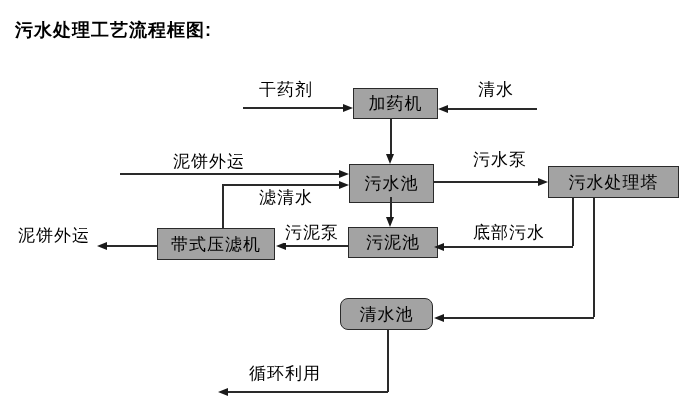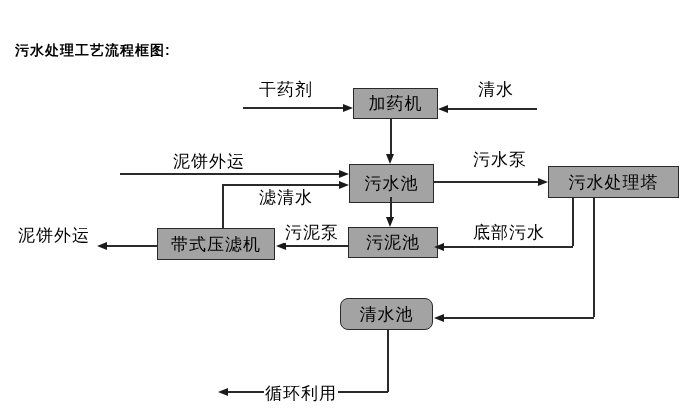--- a/index.html
+++ b/index.html
@@ -3,21 +3,21 @@
 <meta charset="utf-8">
 <style>
   html,body { margin:0; padding:0; background:#fff; }
   .canvas {
     position:relative; width:700px; height:420px; background:#ffffff;
     font-family:"Liberation Sans","DejaVu Sans",sans-serif; color:#000;
     overflow:hidden;
   }
   .doc-title {
     position:absolute; left:15px; top:18px;
-    font-size:14px; font-weight:bold; letter-spacing:1px; white-space:nowrap;margin-top:24px;
+    font-size:18px; font-weight:bold; letter-spacing:1px; white-space:nowrap;
   }
   .node {
     position:absolute; box-sizing:border-box;
     border:1.5px solid #2a2a2a; background:#a3a3a3;
     display:flex; align-items:center; justify-content:center;
     font-size:17px; letter-spacing:1px; white-space:nowrap;
   }
   .lbl {
     position:absolute; font-size:17px; letter-spacing:1px;
     white-space:nowrap; background:#ffffff; line-height:1.1; padding:0 1px;
@@ -83,15 +83,15 @@
   <div class="ah ah-left" style="left:276px; top:242px;"></div>
   <div class="lbl" style="left:284px; top:224px;">污泥泵</div>
 
   <div class="hline" style="left:107px; top:245px; width:50px;"></div>
   <div class="ah ah-left" style="left:97px; top:242px;"></div>
   <div class="lbl" style="left:17px; top:227px;">泥饼外运</div>
 
   <div class="vline" style="left:387px; top:330px; height:62px;"></div>
   <div class="hline" style="left:228px; top:391px; width:160px;"></div>
   <div class="ah ah-left" style="left:218px; top:388px;"></div>
-  <div class="lbl" style="left:264px; top:365px;margin-top:20px;">循环利用</div>
+  <div class="lbl" style="left:248px; top:365px;">循环利用</div>
 
 </div>
 
 </body></html>

